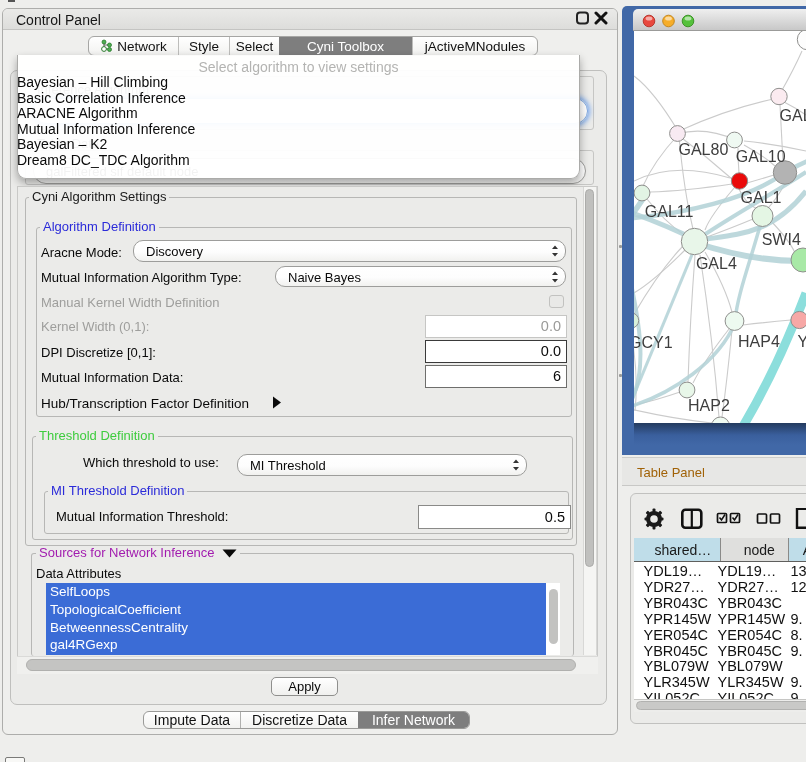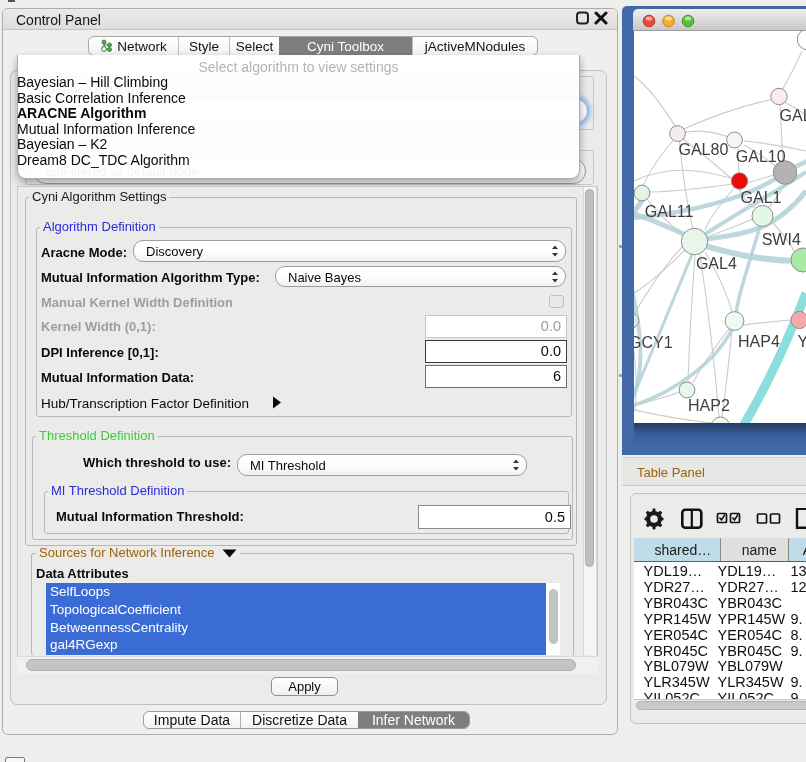--- a/index.html
+++ b/index.html
@@ -1,17 +1,17 @@
 <!DOCTYPE html>
 <html><head><meta charset="utf-8"><style>
 *{margin:0;padding:0;box-sizing:border-box}
 html,body{width:806px;height:762px;overflow:hidden;background:#EEEEEC;
 font-family:"Liberation Sans",sans-serif;position:relative}
 .ab{position:absolute}
-.b{font-weight:bold}
+.b{font-weight:normal}
 .fs{position:absolute;border:1px solid #B7B7B5;border-radius:3px}
 .leg{position:absolute;background:#EBEBE9;padding:0 3px;font-size:13px;line-height:13px;white-space:nowrap}
 .lbl{position:absolute;font-size:13px;white-space:nowrap;color:#0a0a0a}
 .combo{position:absolute;border:1px solid #9D9D9B;border-radius:10px;
 background:linear-gradient(#FFFFFF,#FDFDFD 55%,#F1F1EF);font-size:13px;color:#0a0a0a}
 .combo .tx{position:absolute;left:12px;top:50%;transform:translateY(-50%);white-space:nowrap}
 .spin{position:absolute;right:6px;top:50%;transform:translateY(-50%);width:8px;height:12px}
 .fld{position:absolute;background:#fff;font-size:14.5px;color:#0a0a0a;text-align:right;padding-right:5px;line-height:21px}
 </style></head><body>
 
@@ -85,21 +85,21 @@
       <path d="M1 4 L4 0.5 L7 4 Z M1 8 L4 11.5 L7 8 Z" fill="#333"></path>
     </svg>
   </div>
 
 <div class="lbl b" style="left:41px;top:295px;color:#9E9E9C">Manual Kernel Width Definition</div>
 <div class="ab" style="left:549px;top:295px;width:15px;height:13px;background:#E9E9E7;border:1px solid #C2C2C0;border-radius:3px"></div>
 
 <div class="lbl b" style="left:41px;top:319px;color:#9E9E9C">Kernel Width (0,1):</div>
 <div class="fld" style="left:425px;top:315px;width:142px;height:23px;border:1px solid #C6C6C4;color:#9B9B99">0.0</div>
 
-<div class="lbl b" style="left:41px;top:345px">DPI Inference [0,1]:</div>
+<div class="lbl b" style="left:41px;top:345px">DPI Discretize [0,1]:</div>
 <div class="fld" style="left:425px;top:340px;width:142px;height:23px;border:1.5px solid #3A3A3A">0.0</div>
 
 <div class="lbl b" style="left:41px;top:370px">Mutual Information Data:</div>
 <div class="fld" style="left:425px;top:365px;width:142px;height:23px;border:1px solid #6E6E6C">6</div>
 
 <div class="lbl" style="left:41px;top:396px;font-size:13.5px">Hub/Transcription Factor Definition</div>
 <svg class="ab" style="left:272px;top:396px" width="10" height="13" viewBox="0 0 10 13">
     <path d="M1 0.5 L9 6.5 L1 12.5 Z" fill="#0a0a0a"></path>
   </svg>
 
@@ -113,21 +113,21 @@
       <path d="M1 4 L4 0.5 L7 4 Z M1 8 L4 11.5 L7 8 Z" fill="#333"></path>
     </svg>
   </div>
 
 <div class="fs" style="left:44px;top:491px;width:525px;height:43px"></div>
 <div class="leg" style="left:48px;top:484px;color:#2B2BD9">MI Threshold Definition</div>
 <div class="lbl b" style="left:56px;top:509px">Mutual Information Threshold:</div>
 <div class="fld" style="left:418px;top:505px;width:153px;height:24px;border:1px solid #8A8A88;line-height:22px">0.5</div>
 
 <div class="fs" style="left:31px;top:553px;width:543px;height:103px;border-bottom:none"></div>
-<div class="leg" style="left:36px;top:546px;color:#a16207">Sources for Network Inference&nbsp;&nbsp;<svg style="vertical-align:-1px" width="15" height="9" viewBox="0 0 15 9">
+<div class="leg" style="left:36px;top:546px;color:#a21caf">Sources for Network Inference&nbsp;&nbsp;<svg style="vertical-align:-1px" width="15" height="9" viewBox="0 0 15 9">
       <path d="M0.5 0.5 L14.5 0.5 L7.5 8.5 Z" fill="#0a0a0a"></path>
     </svg></div>
 <div class="lbl b" style="left:36px;top:566px">Data Attributes</div>
 
 <div class="ab" style="left:46px;top:583px;width:514px;height:72px;background:#fff"></div>
 <div class="ab" style="left:46px;top:583px;width:500px;height:72px;background:#3B6CD6;color:#fff;font-size:13.5px;line-height:17.8px;padding-left:4px;overflow:hidden">SelfLoops<br>TopologicalCoefficient<br>BetweennessCentrality<br>gal4RGexp</div>
 <div class="ab" style="left:549px;top:589px;width:9px;height:55px;background:#C2C2C0;border-radius:4.5px"></div>
 
 <div class="ab" style="left:583px;top:187px;width:14px;height:468px;background:#F5F5F3;border-left:1px solid #D8D8D6;border-right:1px solid #D8D8D6"></div>
 <div class="ab" style="left:584.5px;top:189px;width:9.5px;height:378px;background:#C0C0BE;border:1px solid #ACACAA;border-radius:5px"></div>
@@ -266,21 +266,21 @@
   <path d="M75.5 9.5 L77.5 12 L81 6.5 M88.5 9.5 L90.5 12 L94 6.5" stroke-width="1.5"></path>
   <rect x="113.5" y="6" width="9" height="9" rx="1"></rect>
   <rect x="126.5" y="6" width="9" height="9" rx="1"></rect>
  </g>
  <path d="M153 0.8 h10 l5 5 v14 h-15 z" fill="none" stroke="#111" stroke-width="2.4"></path>
 </svg>
 
 <div class="ab" style="left:634px;top:538px;width:172px;height:174px;background:#fff;overflow:hidden">
  <div style="position:absolute;top:0;left:0;width:178px;height:24px;border-bottom:1.5px solid #5F5F5D;display:flex;font-size:14px;color:#1a1a1a">
   <div style="width:97px;background:#BFDDE9;border-right:1px solid #8A8A88;display:flex;align-items:center;justify-content:center;padding-left:12px">shared…</div>
-  <div style="width:75.5px;background:#DFDFDD;border-right:1px solid #8A8A88;display:flex;align-items:center;justify-content:center;padding-left:10px">name</div>
+  <div style="width:75.5px;background:#DFDFDD;border-right:1px solid #8A8A88;display:flex;align-items:center;justify-content:center;padding-left:10px">node</div>
   <div style="flex:1;background:#BFDDE9;display:flex;align-items:center;padding-left:14px">A</div>
  </div>
  <div style="position:absolute;top:26px;left:0;width:100%;font-size:14.5px;color:#111;line-height:15.5px">
   <div>
         <span style="position:absolute;left:9.5px">YDL19…</span>
         <span style="position:absolute;left:83.5px">YDL19…</span>
         <span style="position:absolute;left:156.5px">13</span>
       </div>
   <div style="position:absolute;top:15.9px;width:100%">
         <span style="position:absolute;left:9.5px">YDR27…</span>

